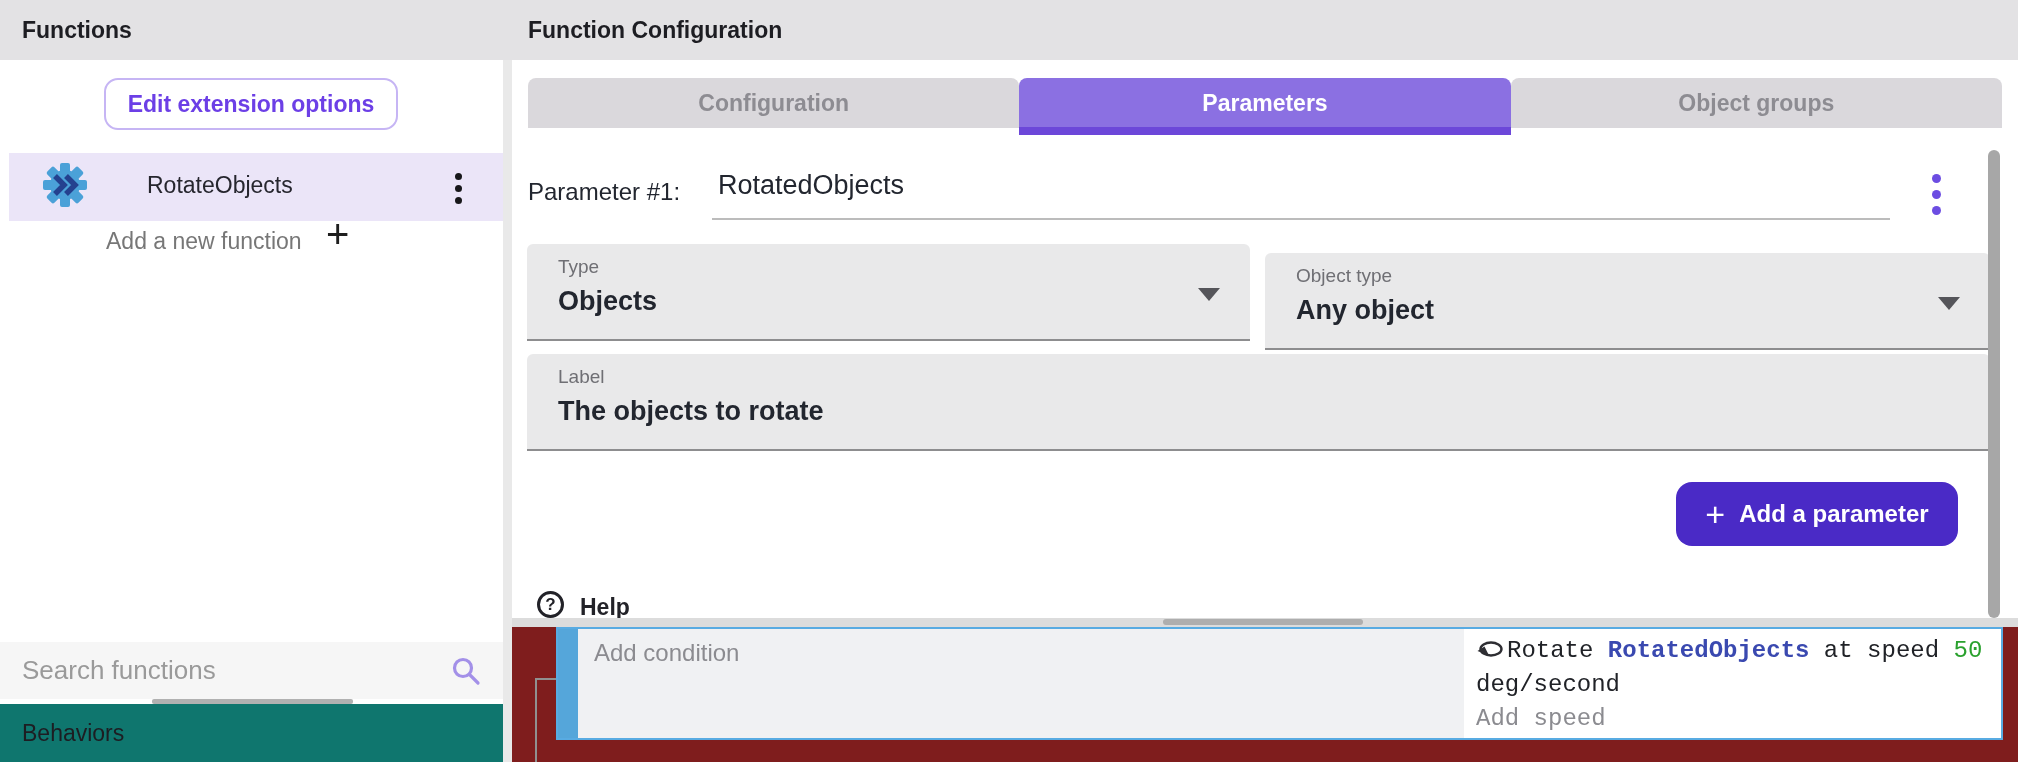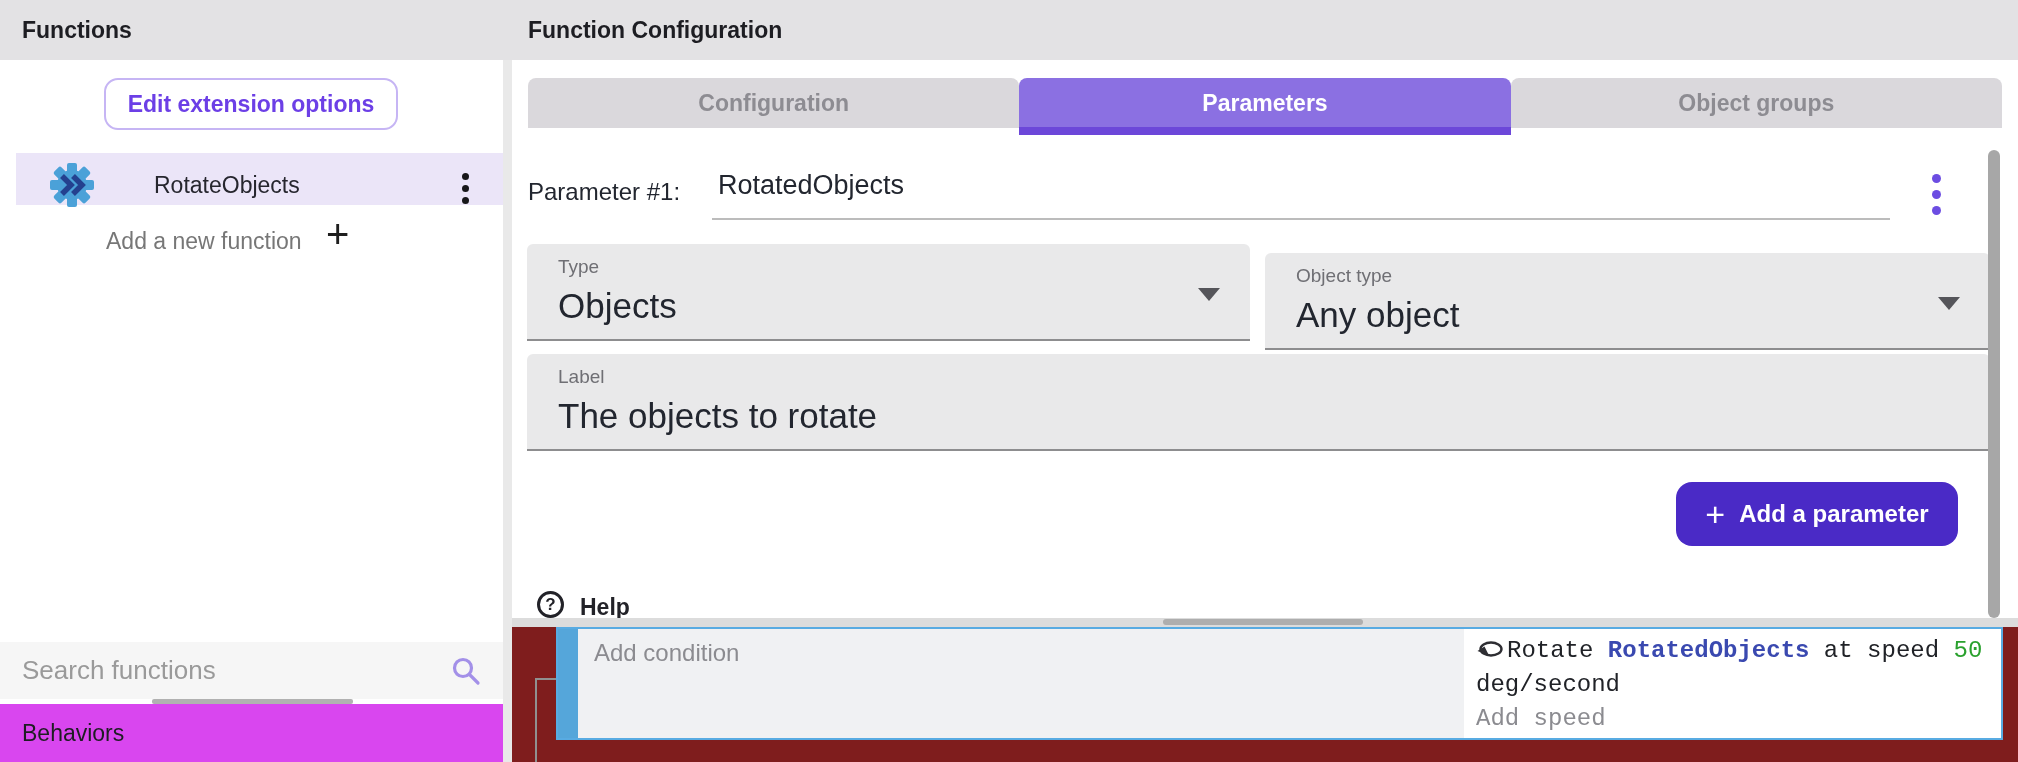--- a/index.html
+++ b/index.html
@@ -12,56 +12,56 @@
              font-weight:600;color:#1d1d22;}
   .hdr-left{left:22px;}
   .hdr-right{left:528px;}
 
   
   .left-panel{position:absolute;left:0;top:60px;width:503px;height:702px;background:#fff;text-align:center;}
   .edit-btn{position:absolute;left:104px;top:18px;width:294px;height:52px;box-sizing:border-box;
             border:2px solid #c6b5f4;border-radius:14px;background:#fff;display:flex;
             align-items:center;justify-content:center;font-size:23px;font-weight:bold;
             color:#6c3fe6;cursor:pointer;}
-  .func-row{position:absolute;left:16px;top:93px;width:503px;height:52px;background:#ebe5f8;}
+  .func-row{position:absolute;left:9px;top:93px;width:503px;height:68px;background:#ebe5f8;}
   .func-icon{position:absolute;left:32px;top:8px;width:48px;height:48px;}
   .func-name{position:absolute;left:138px;top:0;height:64px;line-height:64px;
              font-size:23px;color:#26262e;}
   .kebab{position:absolute;display:flex;flex-direction:column;align-items:center;cursor:pointer;}
   .kebab i{display:block;border-radius:50%;}
   .kebab-dark{left:446px;top:17px;}
   .kebab-dark i{width:7px;height:7px;background:#17171a;margin:2.5px 0;}
   .addfunc-label{position:absolute;left:106px;top:168px;font-size:23px;color:#777;}
   .plus-dark{position:absolute;left:326px;top:152px;font-size:40px;font-weight:300;color:#1e1e1e;cursor:pointer;}
 
   .search-bar{position:absolute;left:0;top:642px;width:503px;height:57px;background:#f6f6f6;}
   .search-ph{position:absolute;left:22px;top:0;height:57px;line-height:57px;font-size:26px;color:#9a9a9a;}
   .search-icon{position:absolute;left:450px;top:13px;}
   .hscroll-left{position:absolute;left:152px;top:699px;width:201px;height:5px;background:#b1b1b1;border-radius:2px;}
-  .behaviors{position:absolute;left:0;top:704px;width:503px;height:58px;background:#d946ef;}
+  .behaviors{position:absolute;left:0;top:704px;width:503px;height:58px;background:#0f766e;}
   .behaviors span{position:absolute;left:22px;height:58px;line-height:58px;font-size:23px;color:#1d1d22;}
   .vdivider{position:absolute;left:503px;top:60px;width:9px;height:702px;background:#e9e9e9;}
 
   
   .right-panel{position:absolute;left:512px;top:60px;width:1506px;height:702px;background:#fff;}
   .tabs{position:absolute;left:16px;top:18px;width:1474px;height:57px;display:flex;}
   .tab{flex:1;height:50px;line-height:50px;text-align:center;font-size:23px;font-weight:bold;
        color:#8d8c92;background:#dad8dc;border-radius:8px 8px 0 0;cursor:pointer;}
   .tab.active{height:57px;line-height:50px;color:#fff;background:#8b70e2;
               box-shadow:inset 0 -8px 0 #6c47d9;}
   .param-label{position:absolute;left:16px;top:118px;font-size:24px;color:#22262f;}
   .param-name{position:absolute;left:206px;top:110px;font-size:27px;color:#22262f;cursor:text;}
   .param-underline{position:absolute;left:200px;top:158px;width:1178px;height:2px;background:#bcbcbc;}
   .kebab-purple{left:1420px;top:110px;}
   .kebab-purple i{width:9px;height:9px;background:#6c4de2;margin:3.5px 0;}
 
   .field{position:absolute;height:95px;background:#e9e9ea;border-radius:6px 6px 0 0;
          border-bottom:2px solid #8d8d8f;box-sizing:content-box;cursor:pointer;}
   .f-label{position:absolute;left:31px;top:12px;font-size:19px;color:#6f6f74;}
-  .f-value{position:absolute;left:31px;top:42px;font-size:35px;color:#22262f;}
+  .f-value{position:absolute;left:31px;top:42px;font-size:27px;color:#22262f;font-weight:bold;}
   .f-arrow{position:absolute;right:30px;top:44px;width:0;height:0;
            border-left:11px solid transparent;border-right:11px solid transparent;
            border-top:13px solid #55555a;}
   .field-type{left:15px;top:184px;width:723px;}
   .field-objtype{left:753px;top:193px;width:725px;}
   .field-label{left:15px;top:294px;width:1463px;}
 
   .add-param-btn{position:absolute;left:1164px;top:422px;width:282px;height:64px;background:#4a2ac6;
                  border-radius:16px;display:flex;align-items:center;justify-content:center;
                  gap:14px;cursor:pointer;}

